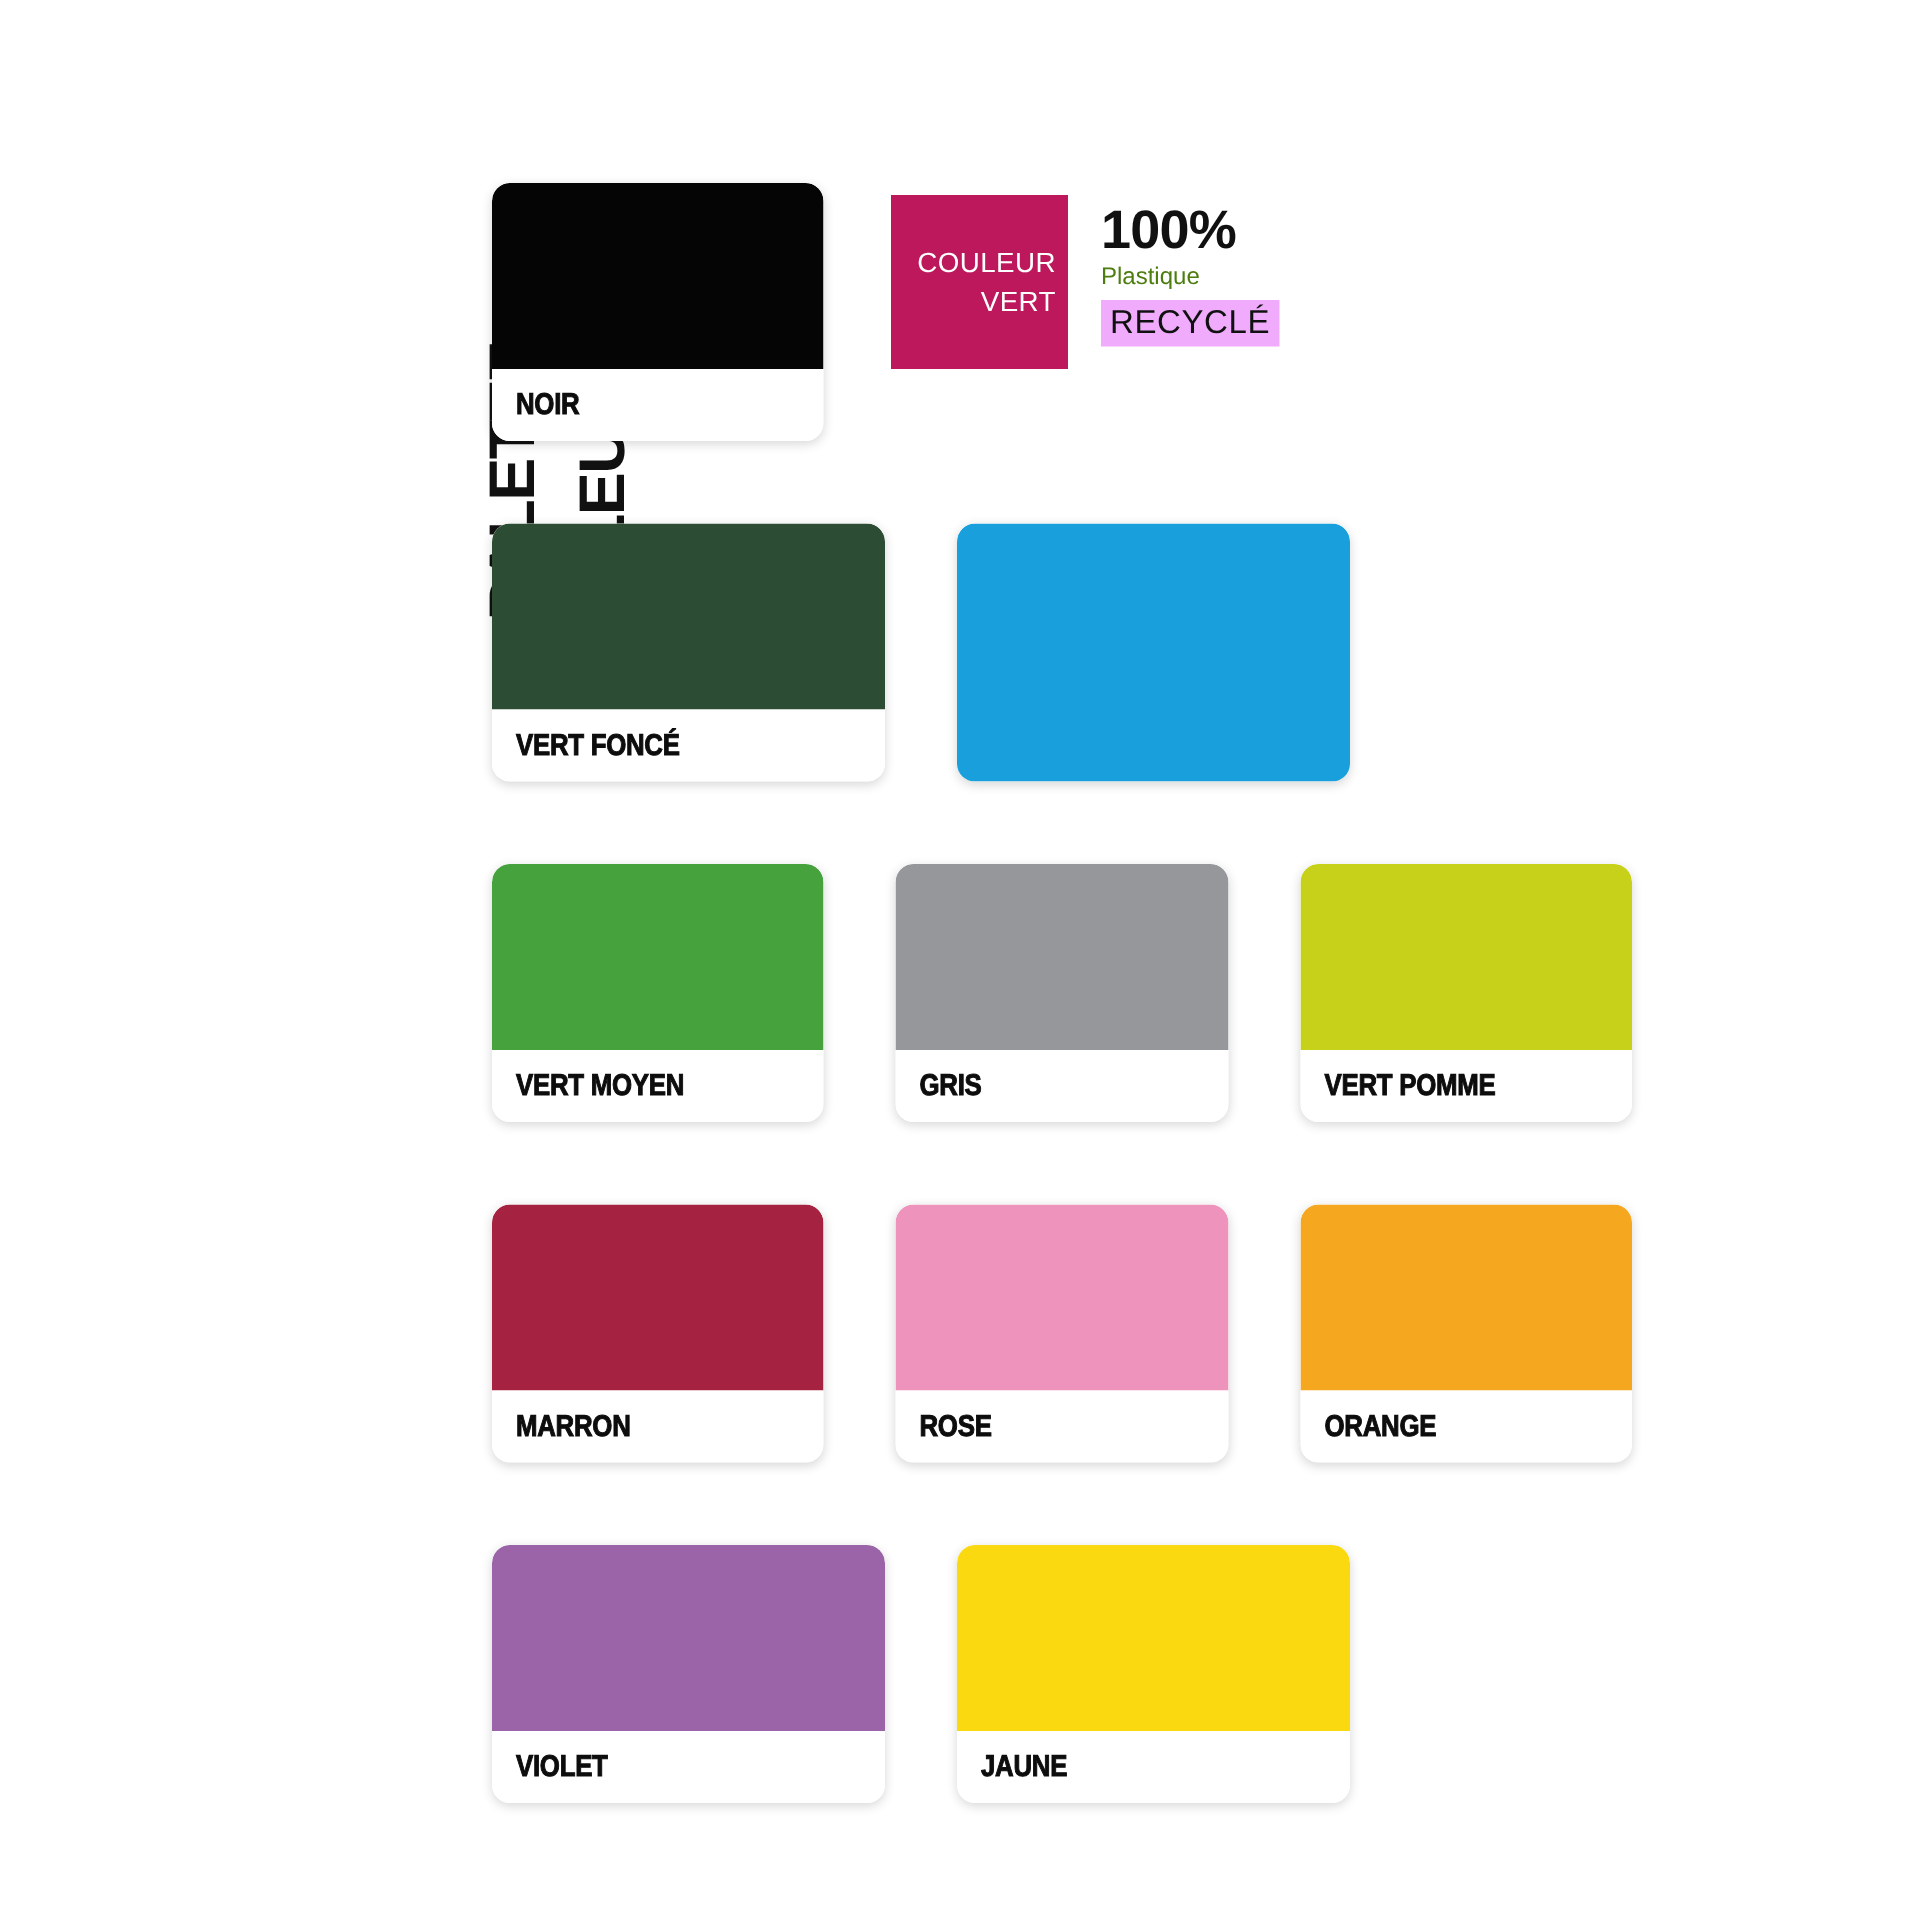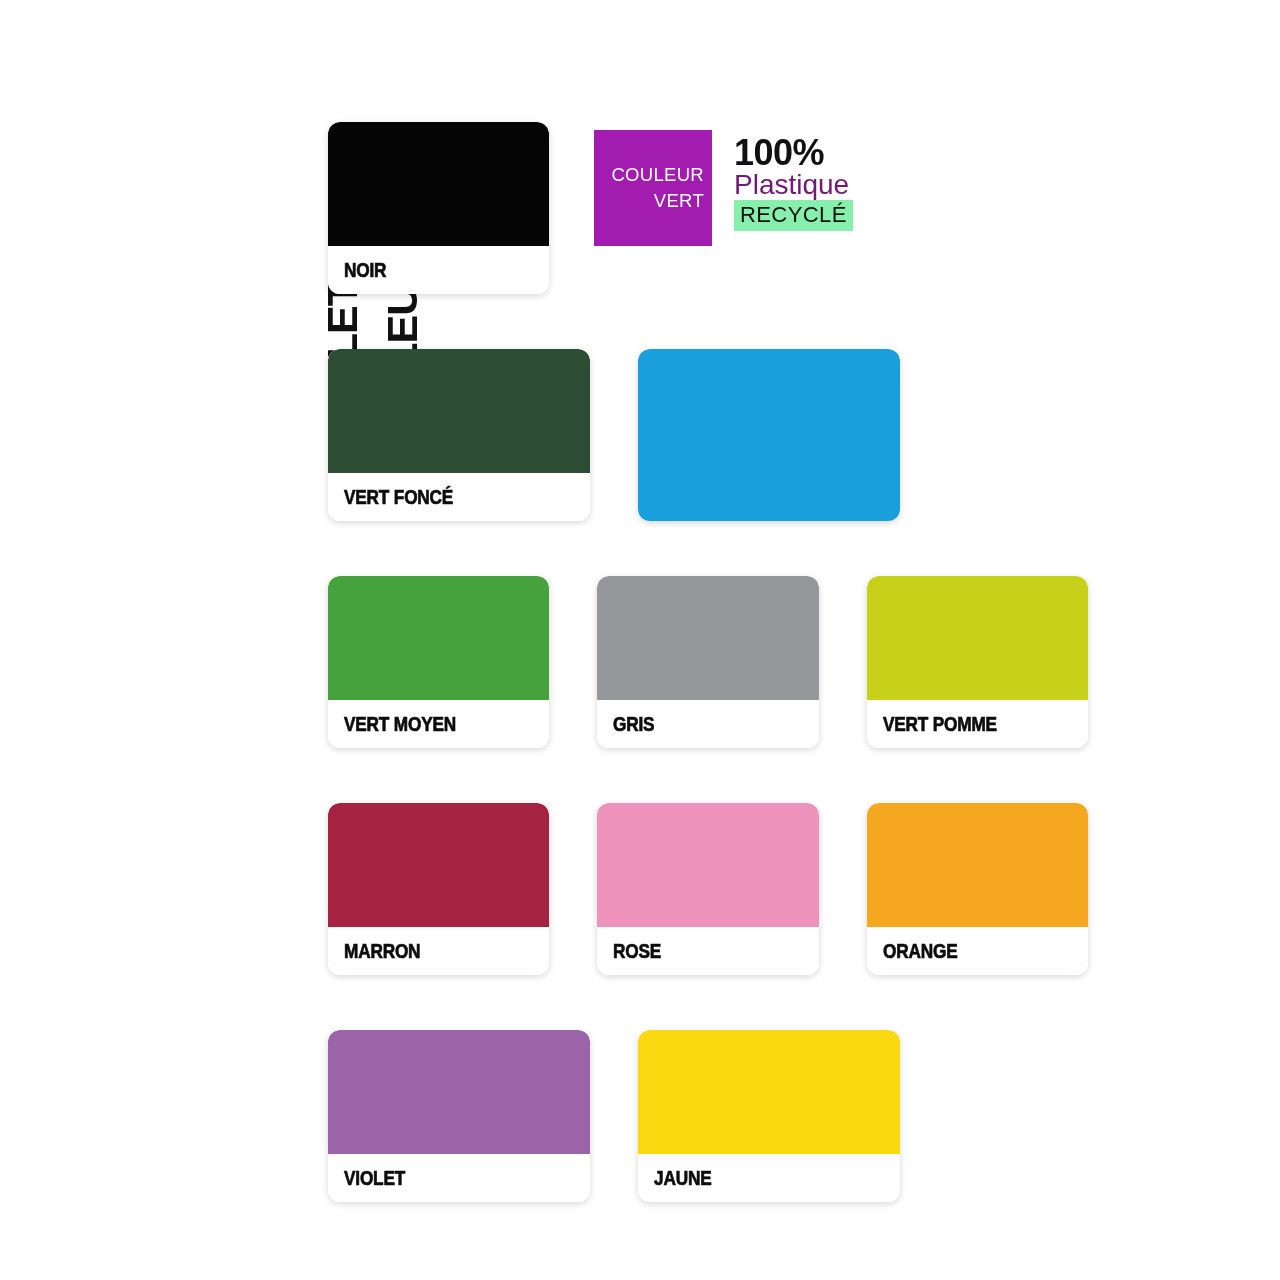--- a/index.html
+++ b/index.html
@@ -88,23 +88,23 @@
     justify-content: center;
   }
   #badge-percent {
     font-size: 36px;
     font-weight: bold;
     line-height: 38px;
     color: #111111;
     letter-spacing: -0.5px;
   }
   #badge-material {
-    font-size: 28px;
+    font-size: 16px;
     line-height: 24px;
-    color: #701a75;
+    color: #4d7c0f;
     margin-top: 1px;
   }
   #badge-recycled {
     margin-top: 3px;
     font-size: 22px;
     line-height: 26px;
     color: #111111;
     padding: 2px 6px 3px 6px;
     letter-spacing: 0.4px;
   }
@@ -172,29 +172,29 @@
 
   <div id="title-couleurs-wrap">
     <span class="vtitle-inner">COULEURS</span>
   </div>
 
   <div id="title-accent-square" style="background: rgb(200, 209, 26);"></div>
 </div>
 
 <div id="badge">
 
-  <div id="badge-black-box" style="background: #a21caf;">
+  <div id="badge-black-box" style="background: #be185d;">
     <span>COULEUR</span>
     <span>VERT</span>
   </div>
 
   <div id="badge-right">
     <div id="badge-percent">100%</div>
     <div id="badge-material">Plastique</div>
-    <div id="badge-recycled" style="background: #86efac;">RECYCLÉ</div>
+    <div id="badge-recycled" style="background: #f0abfc;">RECYCLÉ</div>
   </div>
 </div>
 
 <div id="grid">
     <div class="grid-row">
       <div class="swatch-card">
         <div class="swatch-color" style="background: rgb(5, 5, 5);"></div>
         <div class="swatch-label">
           <span>NOIR</span>
         </div>

